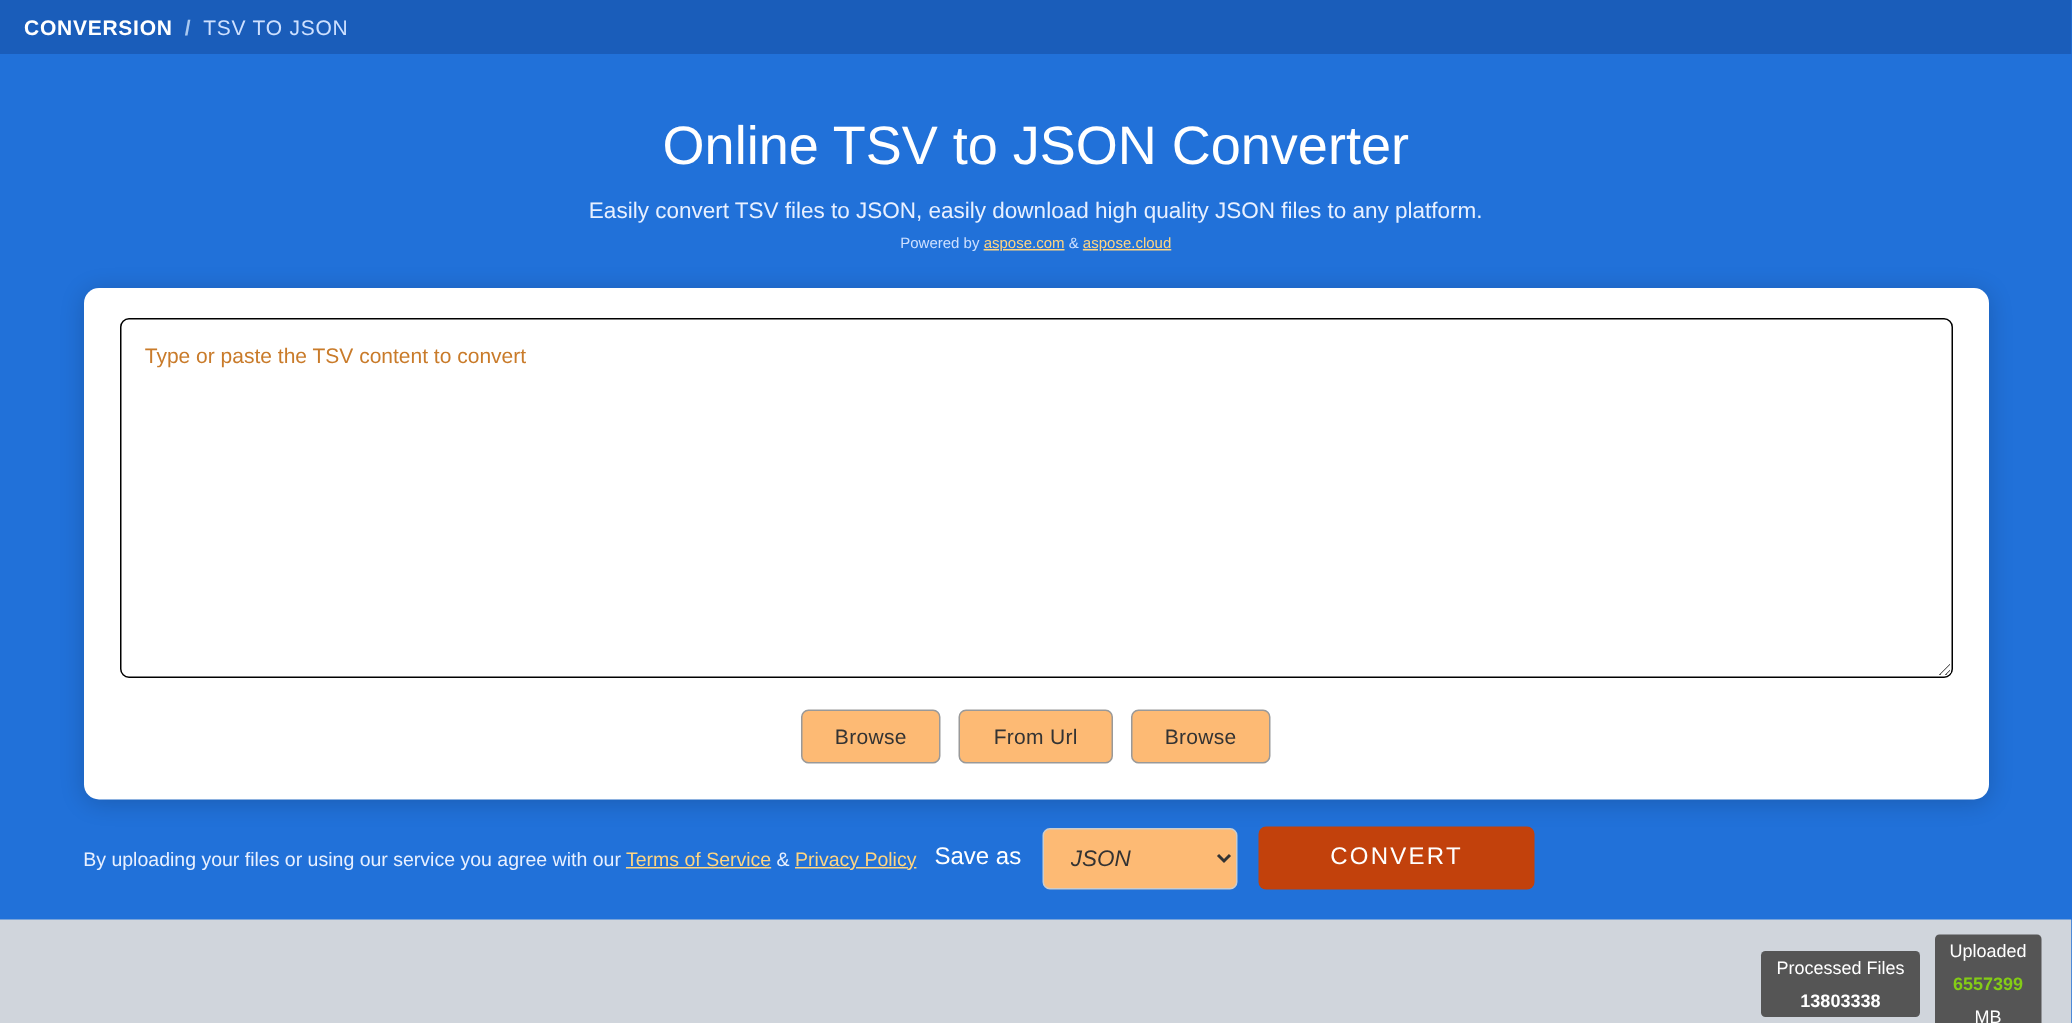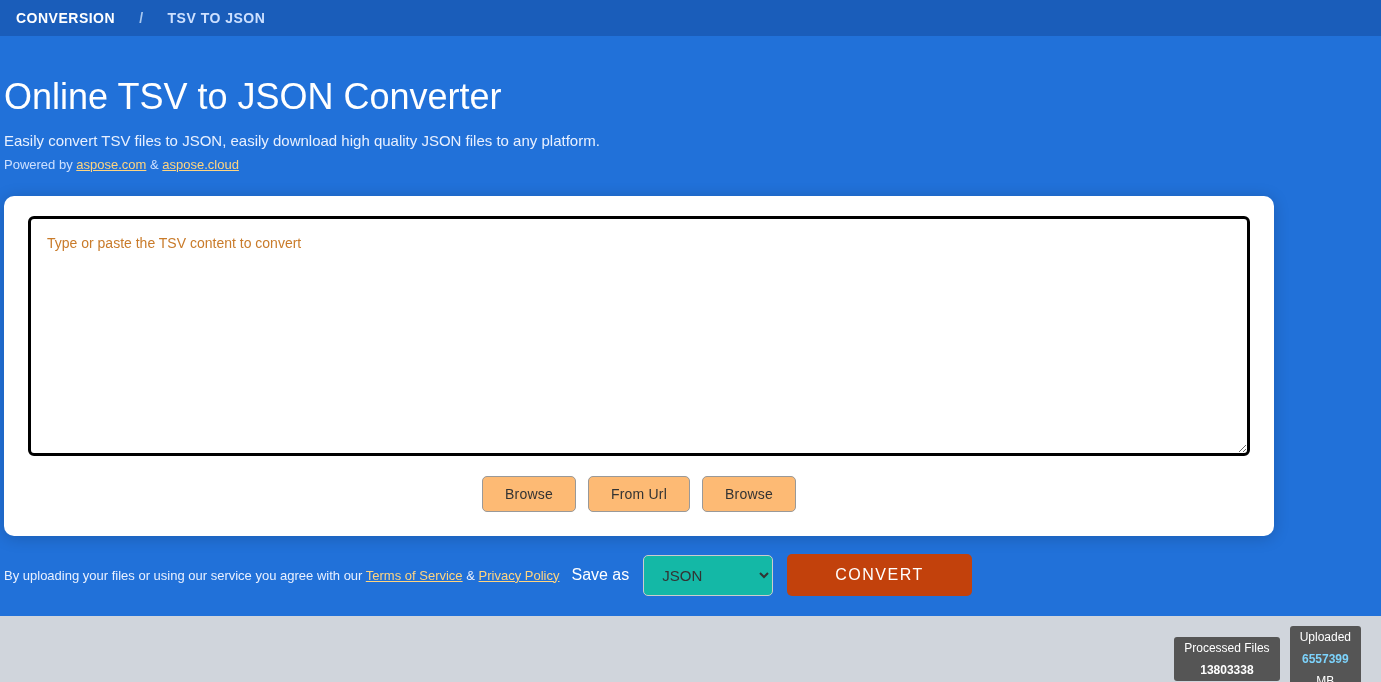--- a/index.html
+++ b/index.html
@@ -20,59 +20,59 @@
       align-items: center;
     }
 
     .breadcrumb {
       color: #fff;
       font-size: 14px;
       font-weight: 600;
       letter-spacing: 0.5px;
       display: flex;
       align-items: flex-start;
-      gap: 24px;
+      gap: 8px;
     }
 
     .breadcrumb .sep {
       color: #aac9f0;
     }
 
     .breadcrumb .sub {
       color: #cde0ff;
-      font-weight: 700;
+      font-weight: 400;
     }
 
     
     .main {
       flex: 1;
       display: flex;
       flex-direction: column;
-      align-items: flex-start;
-      padding: 40px 4px 20px;
+      align-items: center;
+      padding: 40px 24px 20px;
     }
 
     .page-title {
       color: #fff;
       font-size: 36px;
       font-weight: 400;
       margin-bottom: 14px;
       text-align: center;
     }
 
     .subtitle {
       color: #e8f0ff;
       font-size: 15px;
       margin-bottom: 8px;
       text-align: center;
     }
 
     .powered-by {
       color: #cde0ff;
-      font-size: 13px;
+      font-size: 10px;
       margin-bottom: 24px;
       text-align: center;
     }
 
     .powered-by a {
       color: #ffd580;
       text-decoration: underline;
     }
 
     
@@ -86,21 +86,21 @@
     }
 
     .textarea-wrapper {
       width: 100%;
       margin-bottom: 16px;
     }
 
     .content-textarea {
       width: 100%;
       height: 240px;
-      border: 3px solid #000000;
+      border: 1px solid #000000;
       border-radius: 6px;
       padding: 16px;
       font-size: 14px;
       color: #c97b2a;
       resize: vertical;
       outline: none;
       font-family: inherit;
     }
 
     .content-textarea::placeholder {
@@ -154,29 +154,30 @@
       align-items: center;
       gap: 14px;
     }
 
     .save-label {
       color: #fff;
       font-size: 16px;
     }
 
     .format-select {
-      background: #14b8a6;
+      background: #fdba74;
       border: 1.5px solid #ccc;
       border-radius: 5px;
       padding: 10px 32px 10px 14px;
       font-size: 15px;
       color: #333;
       cursor: pointer;
       appearance: auto;
       min-width: 130px;
+      font-style: italic;
     }
 
     .btn-convert {
       background: #c2410c;
       color: #fff;
       border: none;
       border-radius: 5px;
       padding: 12px 48px;
       font-size: 16px;
       font-weight: 400;
@@ -210,21 +211,21 @@
     .footer-stat .stat-label {
       font-weight: 500;
     }
 
     .footer-stat .stat-value {
       color: #ffffff;
       font-weight: 700;
     }
 
     .footer-stat-uploaded .stat-value {
-      color: #7dd3fc;
+      color: #84cc16;
     }
   </style>
 </head>
 <body>
 
 <div class="top-bar">
   <nav class="breadcrumb">
     <span>CONVERSION</span>
     <span class="sep">/</span>
     <span class="sub">TSV TO JSON</span>

